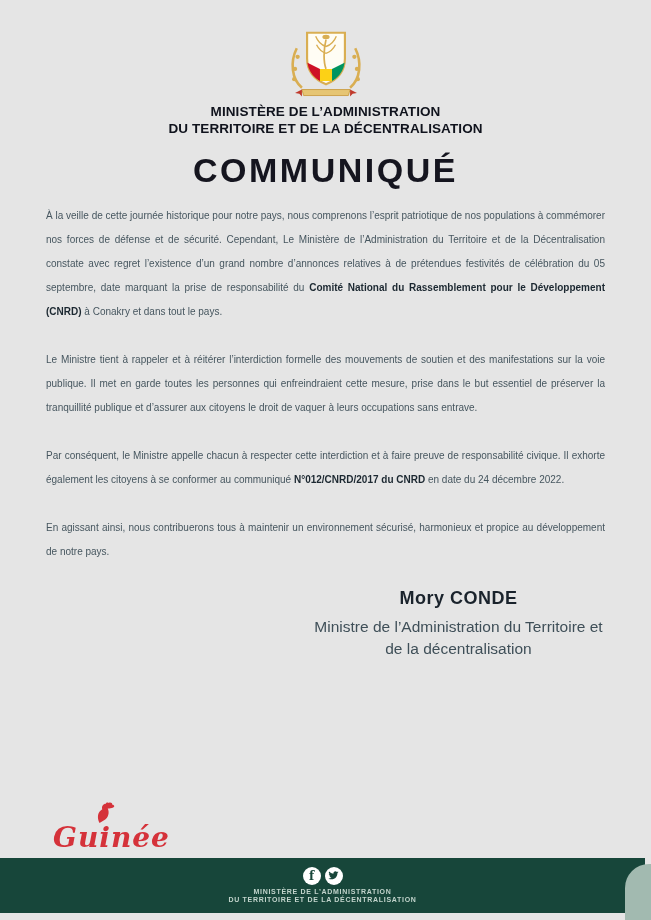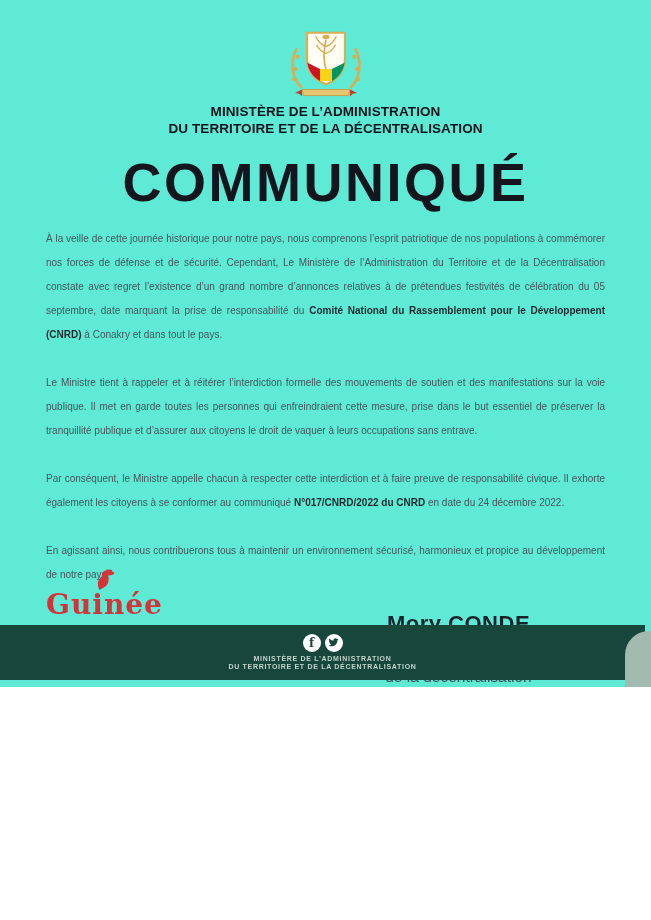--- a/index.html
+++ b/index.html
@@ -1,42 +1,42 @@
 <!DOCTYPE html>
 <html lang="fr"><head>
 <meta charset="utf-8">
 <style>
   html,body { margin:0; padding:0; }
   body { font-family:"Liberation Sans", sans-serif; }
   .page {
-    position:relative; width:651px; height:687px;
-    background:#5eead4; overflow:hidden;
+    position:relative; width:651px; height:920px;
+    background:#e5e5e5; overflow:hidden;
   }
   .crest { display:block; margin:24px auto 4px auto; }
   .ministry {
     text-align:center; font-weight:bold; color:#10131d;
     font-size:13.5px; line-height:16.5px; letter-spacing:0.1px;
   }
   .title {
     margin:14px 0 14px 0; text-align:center;
-    font-size:54px; font-weight:800; color:#15151f; letter-spacing:2.5px;
+    font-size:34px; font-weight:800; color:#15151f; letter-spacing:2.5px;
   }
   .content {
     margin:0 46px; color:#46565f; font-size:10px; line-height:24px;
     text-align:justify;
   }
   .content p { margin:0 0 24px 0; }
   .content b { color:#1c2831; }
   .signature { width:345px; margin:8px 20px 0 auto; text-align:center; }
-  .sig-name { font-size:22px; font-weight:800; color:#1a232c; margin-bottom:7px; letter-spacing:0.5px; }
+  .sig-name { font-size:18px; font-weight:800; color:#1a232c; margin-bottom:7px; letter-spacing:0.5px; }
   .sig-role { font-size:15.5px; line-height:22px; color:#3f4f58; }
   .logo { position:absolute; left:46px; bottom:66px; width:110px; }
   .logo-text {
-    font-family:"DejaVu Serif", serif; font-weight:bold;
-    font-size:28px; color:#d5323a; letter-spacing:1px;
+    font-family:"DejaVu Serif", serif; font-style:italic; font-weight:bold;
+    font-size:28px; color:#d5323a; letter-spacing:1px;margin-left:7px;
   }
   .logo-bird { position:absolute; top:-20px; left:48px; }
   .footer {
     position:absolute; left:0; bottom:7px; width:645px; height:55px;
     background:#17463a; display:flex; flex-direction:column;
     align-items:center; justify-content:center; gap:3px;
   }
   .social { display:flex; gap:4px; }
   .circle {
     width:18px; height:18px; border-radius:50%; background:#ffffff;
@@ -88,21 +88,21 @@
   <div class="ministry">
     <div>MINISTÈRE DE L’ADMINISTRATION</div>
     <div>DU TERRITOIRE ET DE LA DÉCENTRALISATION</div>
   </div>
 
   <h1 class="title">COMMUNIQUÉ</h1>
 
   <div class="content">
     <p><span>À la veille de cette journée historique pour notre pays,  nous comprenons l’esprit patriotique de nos populations à commémorer nos forces de défense et de sécurité. Cependant, Le Ministère de l’Administration du Territoire et de la Décentralisation constate avec regret l’existence d’un grand nombre d’annonces relatives à de prétendues festivités de célébration du 05 septembre, date marquant la prise de responsabilité du </span><b>Comité National du Rassemblement pour le Développement (CNRD)</b><span> à Conakry et dans tout le pays.</span></p>
     <p><span>Le Ministre tient à rappeler et à réitérer l’interdiction formelle des mouvements de soutien et des manifestations sur la voie publique. Il met en garde toutes les personnes qui enfreindraient cette mesure, prise dans le but essentiel de préserver la tranquillité publique et d’assurer aux citoyens le droit de vaquer à leurs occupations sans entrave.</span><b></b><span></span></p>
-    <p><span>Par conséquent, le Ministre appelle chacun à respecter cette interdiction et à faire preuve de responsabilité civique. Il exhorte également les citoyens à se conformer au communiqué </span><b>N°017/CNRD/2022 du CNRD</b><span> en date du 24 décembre 2022.</span></p>
+    <p><span>Par conséquent, le Ministre appelle chacun à respecter cette interdiction et à faire preuve de responsabilité civique. Il exhorte également les citoyens à se conformer au communiqué </span><b>N°012/CNRD/2017 du CNRD</b><span> en date du 24 décembre 2022.</span></p>
     <p><span>En agissant ainsi, nous contribuerons tous à maintenir un environnement sécurisé, harmonieux et propice au développement de notre pays.</span><b></b><span></span></p>
   </div>
 
   <div class="signature">
     <div class="sig-name">Mory CONDE</div>
     <div class="sig-role">Ministre de l’Administration du Territoire et</div>
     <div class="sig-role">de la décentralisation</div>
   </div>
 
   <div class="logo">

